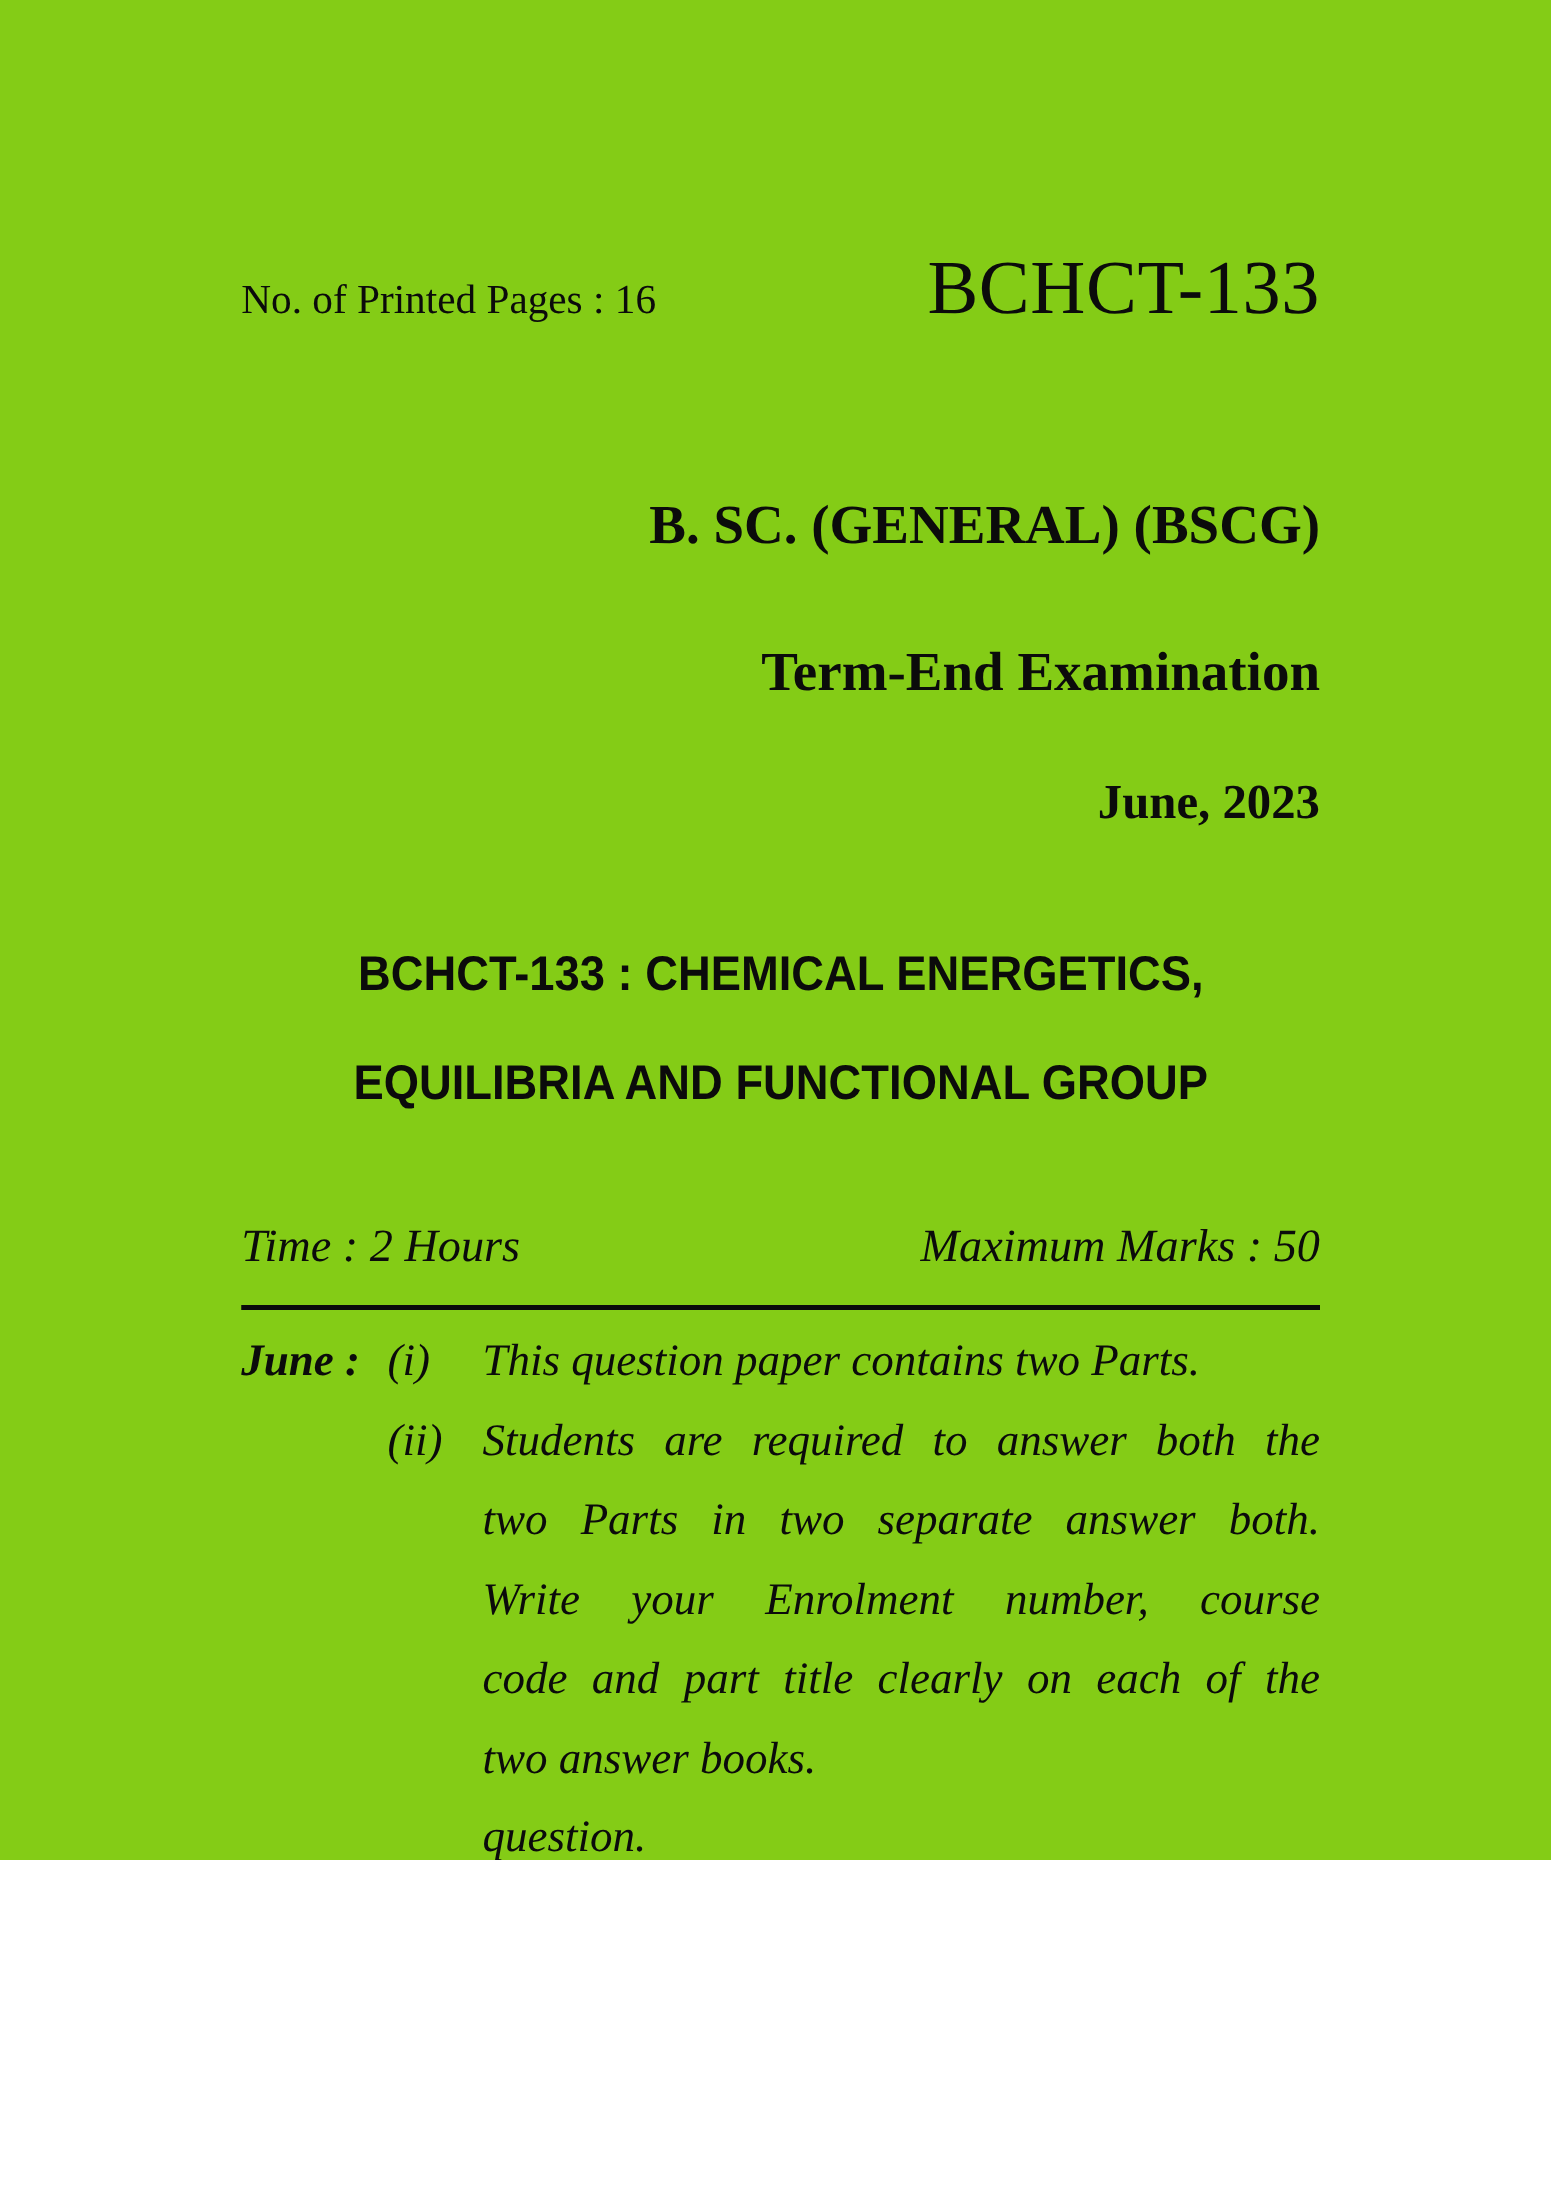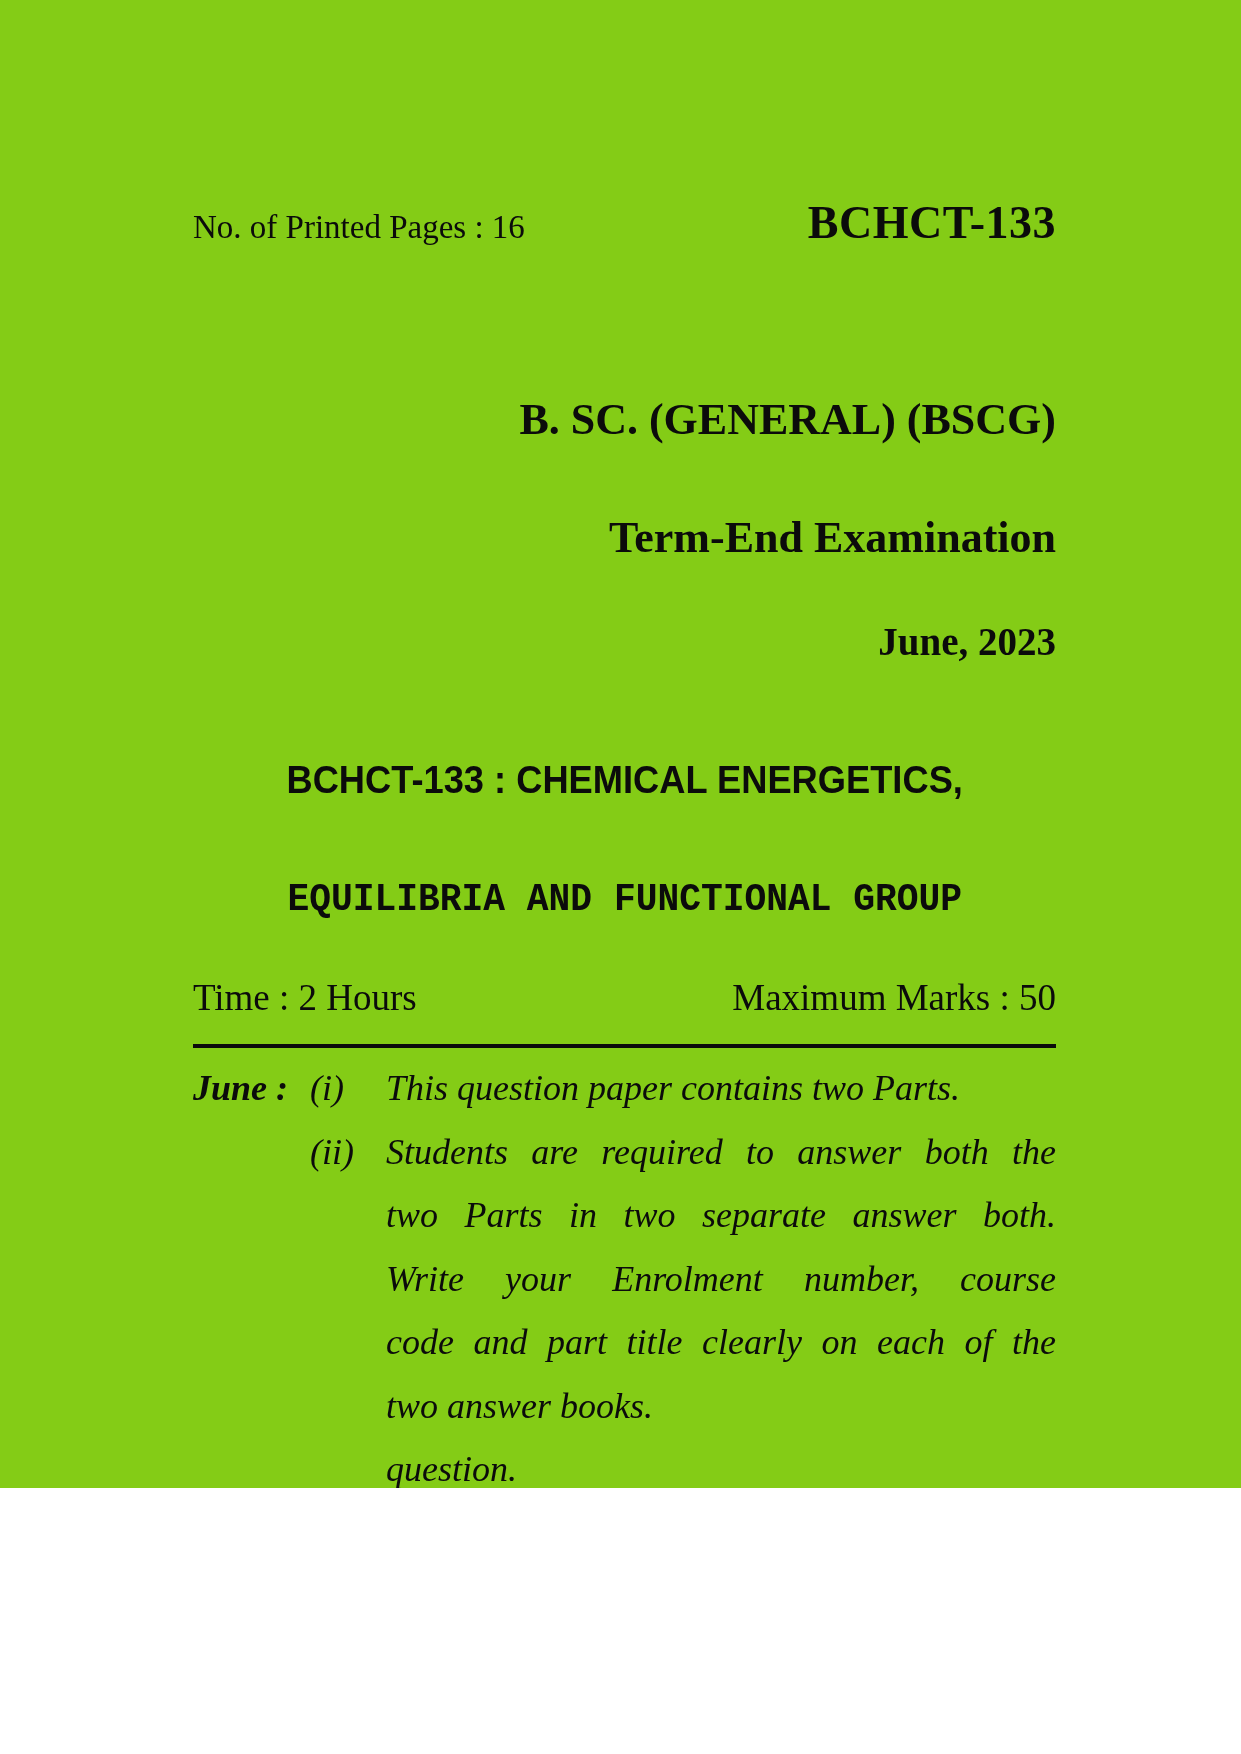--- a/index.html
+++ b/index.html
@@ -21,44 +21,44 @@
     width: 863px; height: 100%;
   }
   .abs { position: absolute; left: 0; right: 0; }
 
   
   .header-row {
     top: 200px;
     display: flex; justify-content: space-between; align-items: baseline;
   }
   .pages-label { font-size: 33px; line-height: 1.1; }
-  .paper-code  { font-size: 46px; font-weight: bold; line-height: 1; letter-spacing: 0.5px; }
+  .paper-code  { font-size: 61px; font-weight: normal; line-height: 1; letter-spacing: 0.5px; }
 
   
   .title-serif {
     text-align: right; font-weight: bold; line-height: 1;
   }
   .t-program  { top: 398px; font-size: 44px; }
   .t-exam     { top: 516px; font-size: 44px; }
   .t-session  { top: 622px; font-size: 39px; }
 
   
   .title-sans {
     text-align: center; line-height: 1;
     font-family: "Liberation Sans", "DejaVu Sans", sans-serif;
     font-weight: bold; font-size: 39px; margin-top: 48px;
   }
   .title-sans > span { display: inline-block; transform: scaleX(0.93); transform-origin: center; white-space: nowrap; }
-  .c1 { top: 712px; } .c2 { top: 833px; font-family: Liberation Mono, monospace; } .c3 { top: 870px; }
+  .c1 { top: 712px; } .c2 { top: 799px; } .c3 { top: 870px; }
 
   
   .meta-row {
     top: 978px;
     display: flex; justify-content: space-between; align-items: baseline;
-    font-size: 37px; line-height: 1.1; text-align: center;
+    font-style: italic; font-size: 37px; line-height: 1.1; text-align: center;
   }
 
   
   .rule-thin { top: 1044px; height: 4px; background: #0b0b0b; }
   .rule-double {
     top: 1583px; height: 5px;
     border-top: 3px solid #0b0b0b;
     border-bottom: 7px solid #0b0b0b;
   }
 

